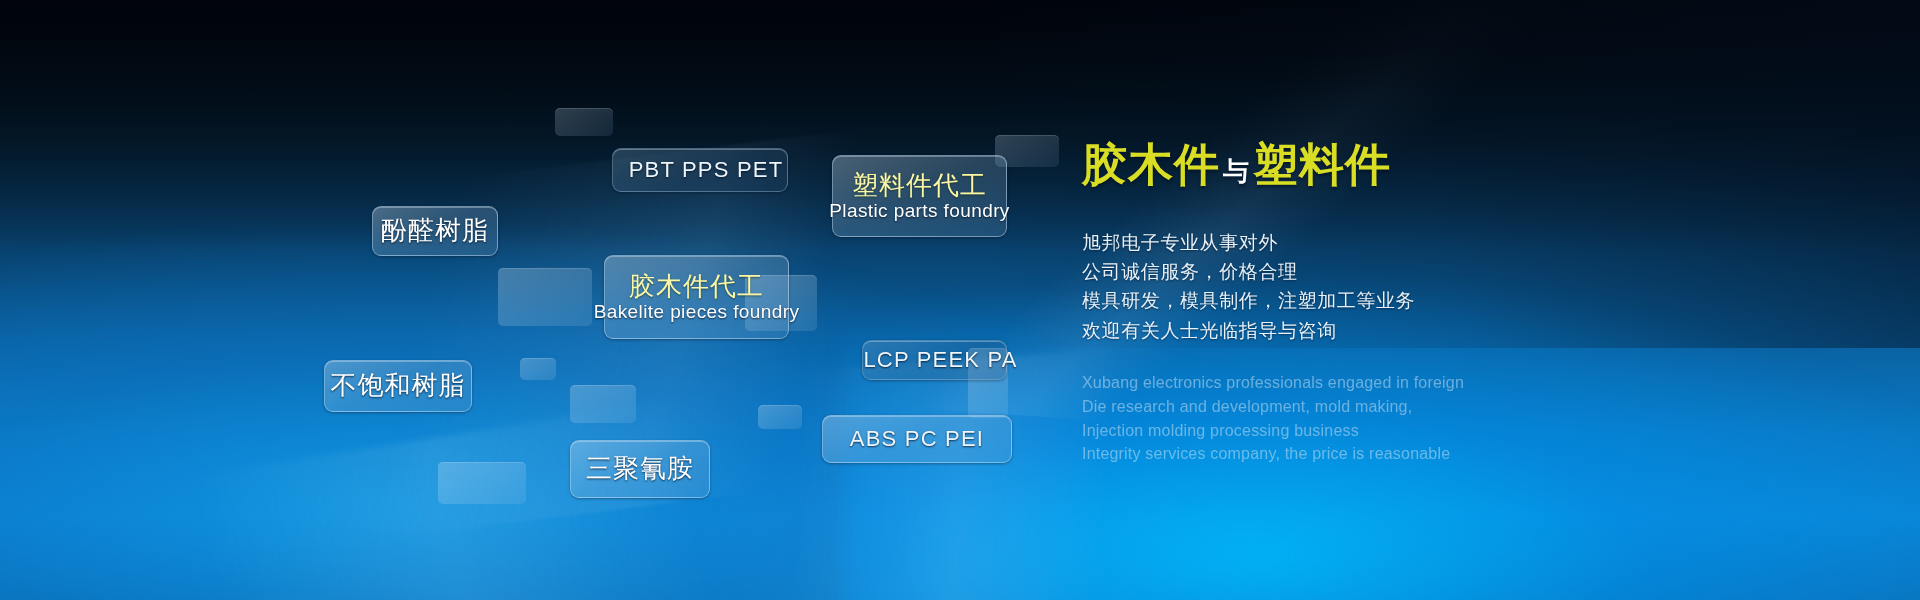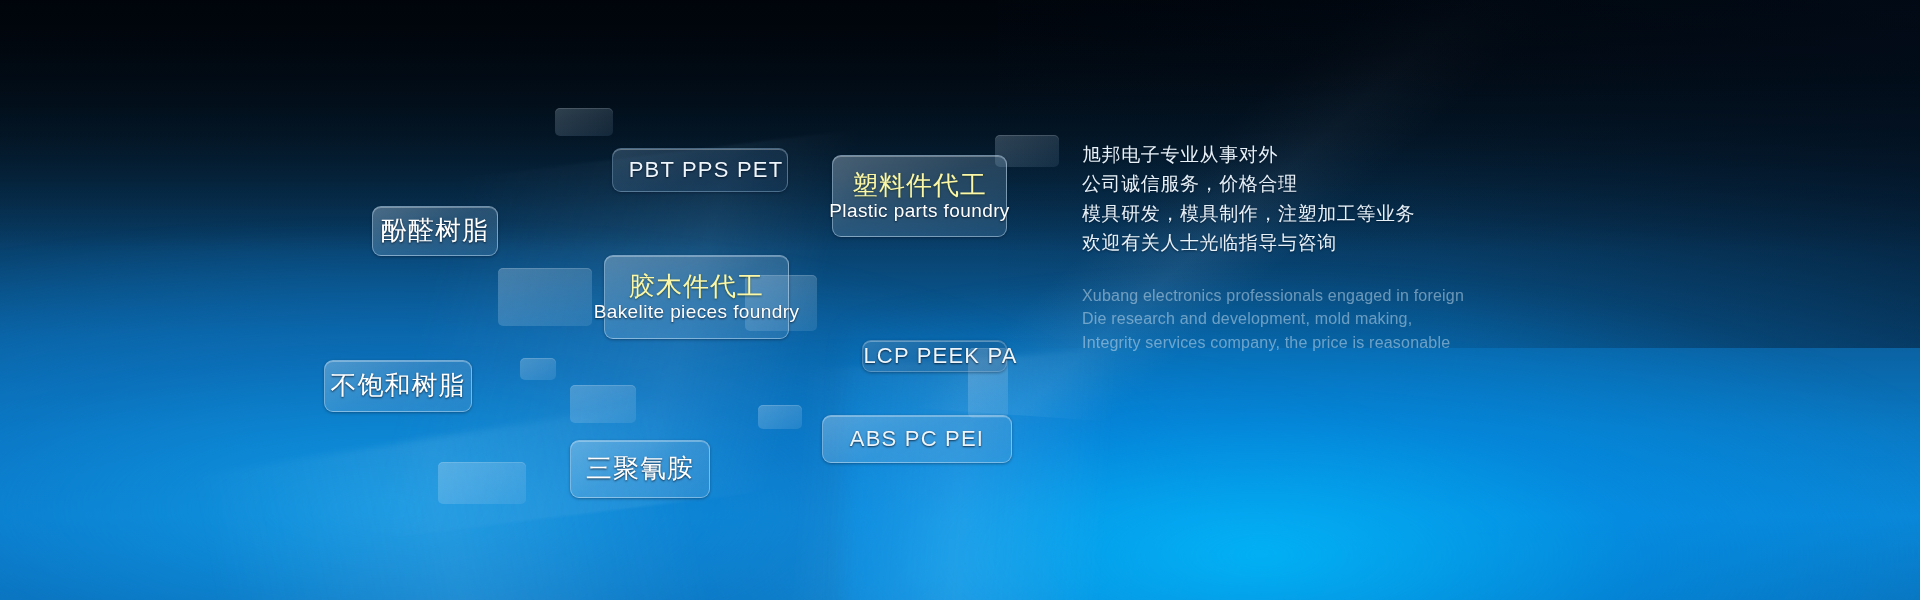--- a/index.html
+++ b/index.html
@@ -217,45 +217,49 @@
         <span class="zh">酚醛树脂</span>
       </div>
       <div class="tag" style="left: 832px; top: 155px; width: 175px; height: 82px;">
         <span class="zh hl">塑料件代工</span>
         <span class="en">Plastic parts foundry</span>
       </div>
       <div class="tag" style="left: 604px; top: 255px; width: 185px; height: 84px;">
         <span class="zh hl">胶木件代工</span>
         <span class="en">Bakelite pieces foundry</span>
       </div>
-      <div class="tag dark" style="left: 862px; top: 340px; width: 145px; height: 32px;">
+      <div class="tag dark" style="left: 862px; top: 340px; width: 145px; height: 40px;">
         <span class="code">LCP  PEEK  PA</span>
       </div>
       <div class="tag" style="left: 324px; top: 360px; width: 148px; height: 52px;">
         <span class="zh">不饱和树脂</span>
       </div>
       <div class="tag" style="left: 822px; top: 415px; width: 190px; height: 48px;">
         <span class="code">ABS  PC  PEI</span>
       </div>
       <div class="tag" style="left: 570px; top: 440px; width: 140px; height: 58px;">
         <span class="zh">三聚氰胺</span>
       </div>
     </div>
 
   <div class="content">
 
+    <h1 class="headline">
+      <span>胶木件</span><span class="conj">与</span><span>塑料件</span>
+    </h1>
 
     <div class="cn-lines" id="cn-lines">
         <div>旭邦电子专业从事对外</div>
         <div>公司诚信服务，价格合理</div>
         <div>模具研发，模具制作，注塑加工等业务</div>
         <div>欢迎有关人士光临指导与咨询</div>
       </div>
 
     <div class="en-lines" id="en-lines">
         <div>Xubang electronics professionals engaged in foreign</div>
         <div>Die research and development, mold making,</div>
+        <div> Injection molding processing business</div>
         <div>Integrity services company, the price is reasonable</div>
       </div>
 
   </div>
 
 </div>
 
 </body></html>

